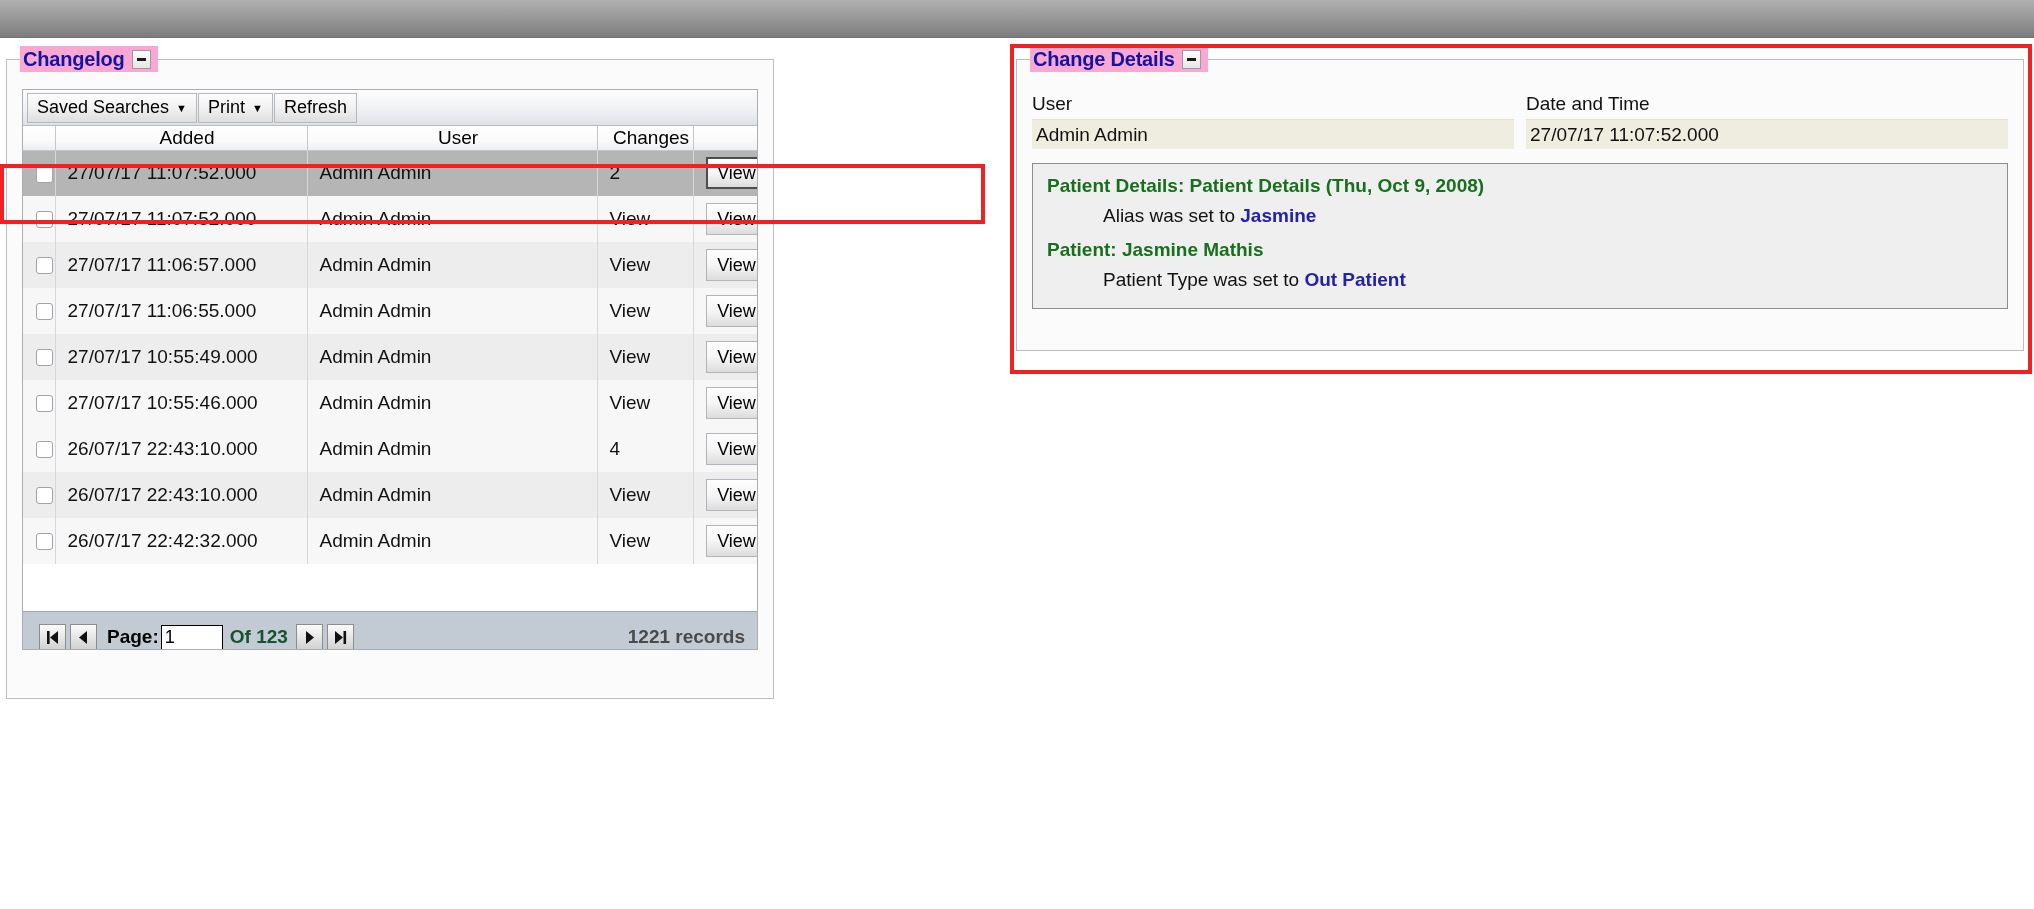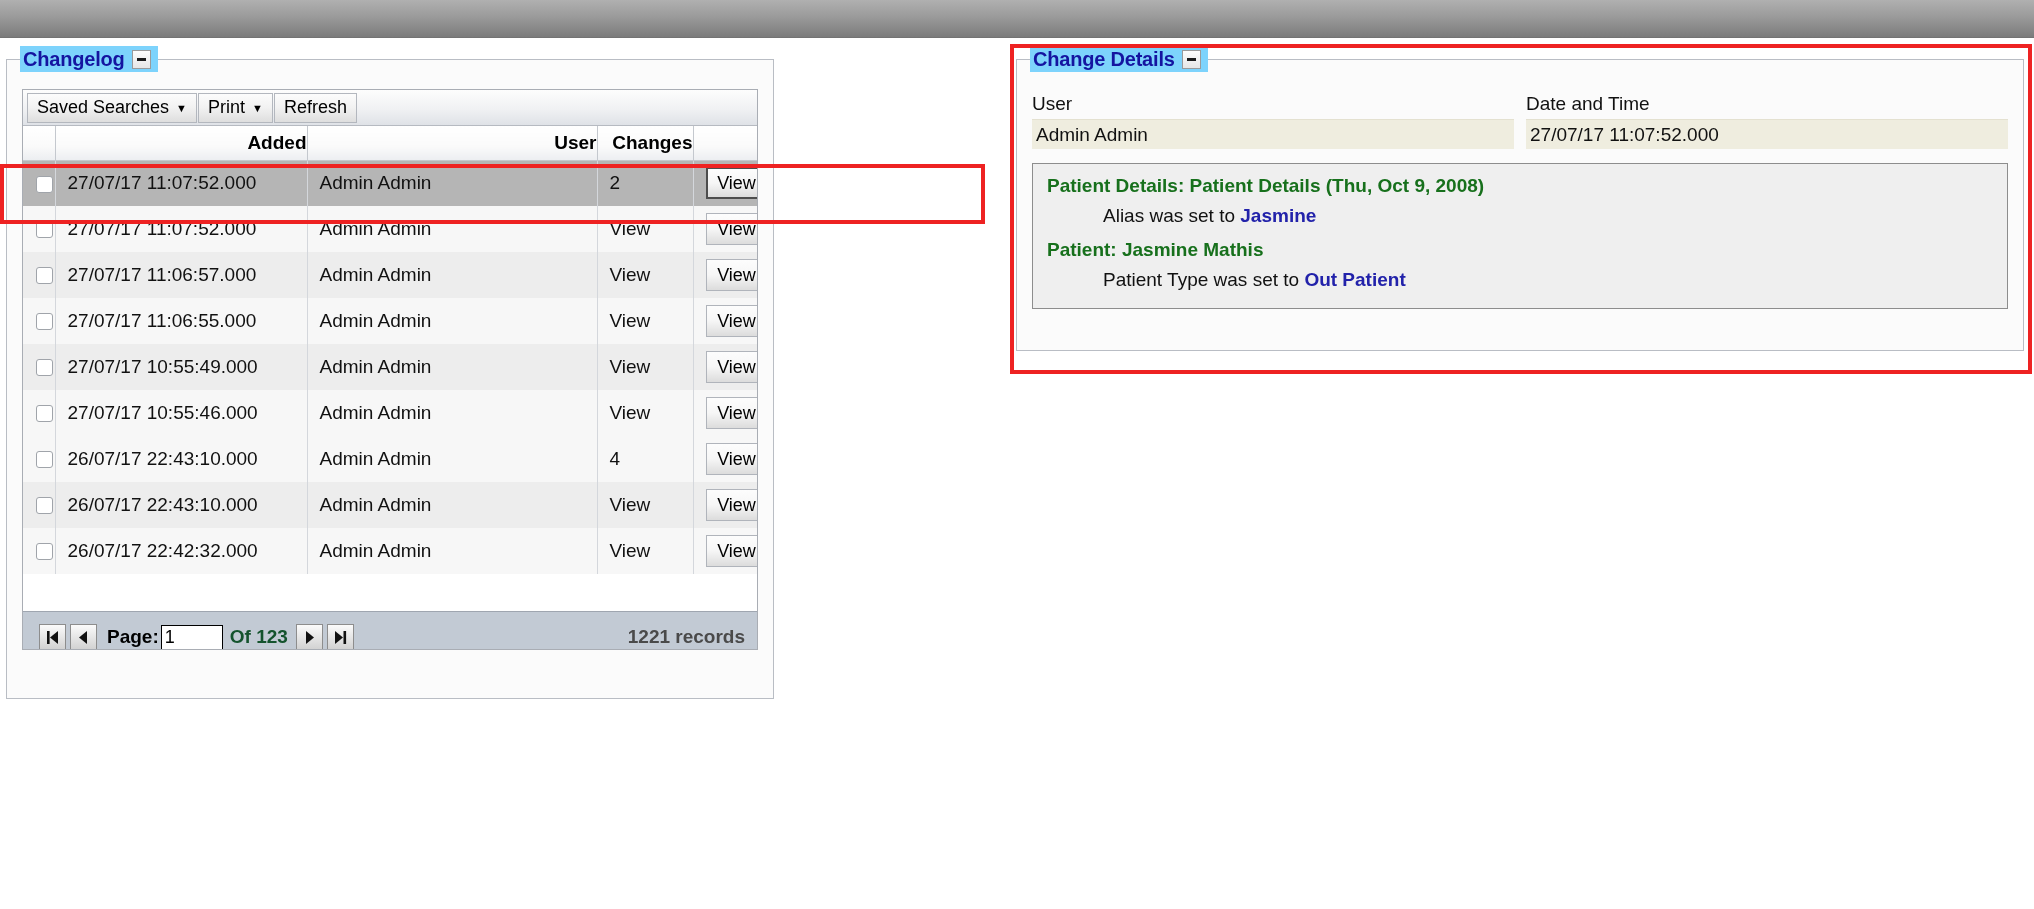--- a/index.html
+++ b/index.html
@@ -21,21 +21,21 @@
   
   .panel { position: absolute; }
   .panel-frame {
     position: absolute; left: 0; right: 0; top: 13px; bottom: 0;
     border: 1px solid #b9bdc4;
     background: #fbfbfb;
   }
   .panel-legend {
     position: absolute; left: 14px; top: 0;
     display: flex; align-items: center; gap: 7px;
-    background: #7dd3fc;
+    background: #f9a8d4;
     padding: 0 7px 0 3px;
     z-index: 4;
     height: 26px;
   }
   .panel-legend .legend-text {
     color: #1414a0;
     font-size: 20px;
     font-weight: bold;
     letter-spacing: -0.2px;
     white-space: nowrap;
@@ -79,26 +79,26 @@
     background: linear-gradient(180deg,#fcfcfc 0%,#f2f2f2 48%,#dedede 100%);
     font-size: 18px; color: #000;
     display: flex; align-items: center; gap: 7px;
     cursor: pointer; white-space: nowrap;
   }
   .caret { font-size: 11px; line-height: 1; position: relative; top: 1px; }
 
   
   table.grid { border-collapse: collapse; width: 100%; table-layout: fixed; }
   table.grid th {
-    height: 34px;
+    height: 24px;
     background: linear-gradient(180deg,#ffffff 0%,#fafafa 60%,#eceef1 100%);
     border-right: 1px solid #c4c8ce;
     border-bottom: 1px solid #c4c8ce;
-    font-size: 19px; font-weight: bold; color: #000;
-    text-align: right; padding: 0 0 0 12px;
+    font-size: 19px; font-weight: normal; color: #000;
+    text-align: center; padding: 0 0 0 12px;
     white-space: nowrap;
   }
   table.grid td {
     height: 46px;
     border-right: 1px solid #d4d7dc;
     font-size: 19px; color: #111;
     padding: 0 0 0 12px;
     white-space: nowrap;
   }
   col.c-chk { width: 32px; }

